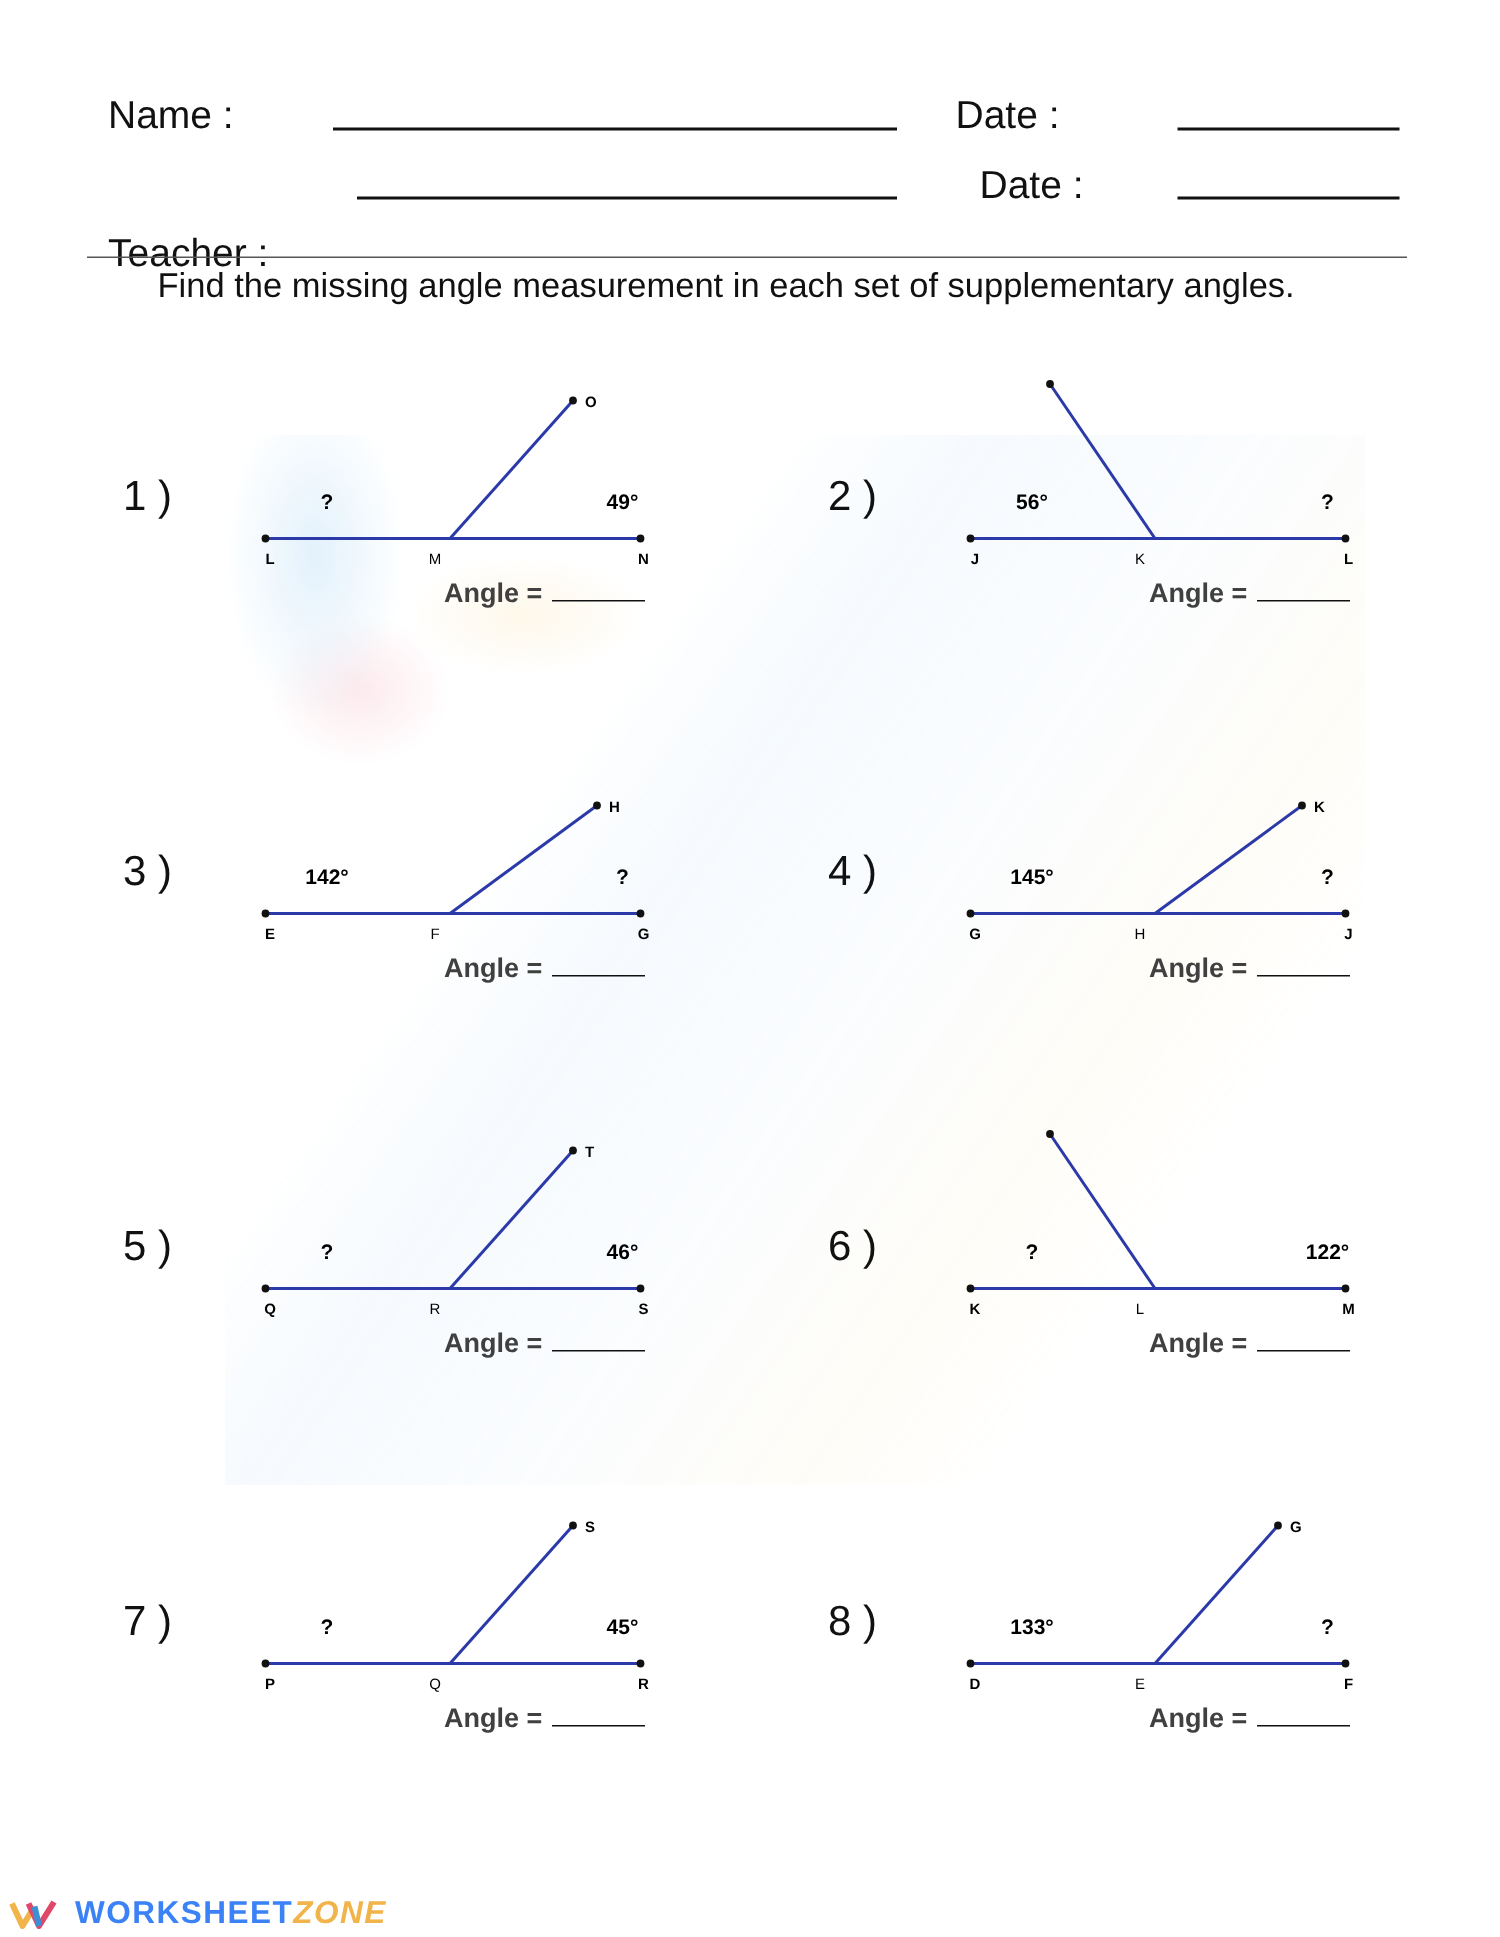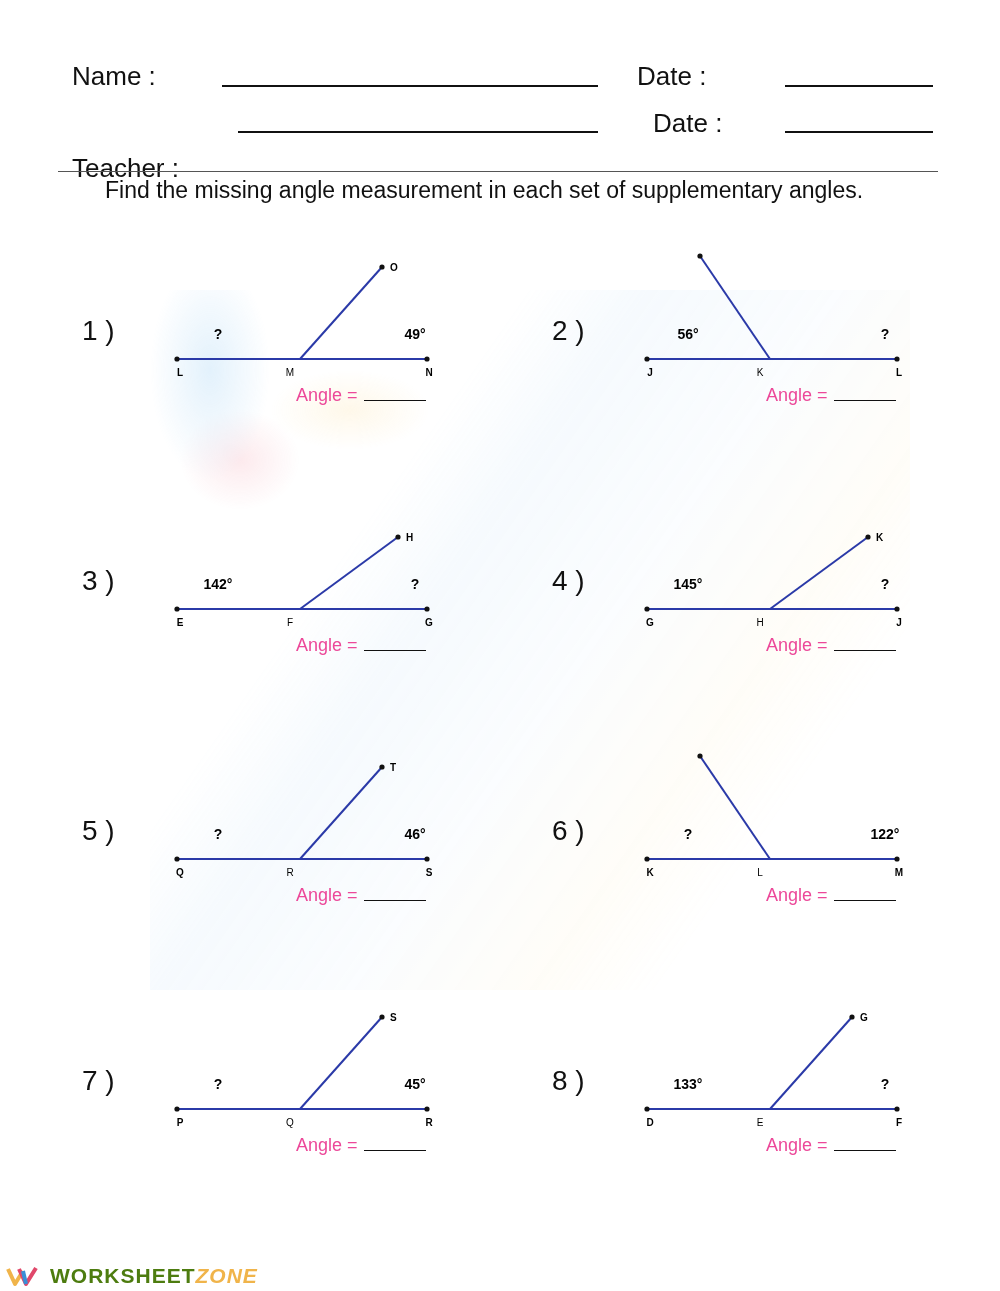--- a/index.html
+++ b/index.html
@@ -16,25 +16,25 @@
       radial-gradient(ellipse 80px 40px at 200px 120px, rgba(250,210,120,0.45), transparent),
       linear-gradient(125deg, transparent 30%, rgba(150,200,240,0.25) 40%, rgba(150,200,240,0.12) 55%, rgba(250,220,140,0.18) 70%, transparent 80%);
   }
   .hdr-label { position: absolute; font-size: 26px; color: #111; }
   .hdr-line { position: absolute; height: 0; border-top: 2px solid #111; }
   .rule { position: absolute; left: 58px; top: 171px; width: 880px; border-top: 1px solid #555; }
   .instructions { position: absolute; left: 105px; top: 177px; font-size: 23px; color: #111; }
   .problem { position: absolute; width: 470px; height: 200px; }
   .pnum { position: absolute; left: 22px; font-size: 28px; color: #111; }
   .diagram { position: absolute; left: 0; top: 0; }
-  .answer { position: absolute; font-size: 18px; color: #ec4899; white-space: nowrap; }
+  .answer { position: absolute; font-size: 18px; color: #404040; white-space: nowrap; font-weight: bold; }
   .answer .blank { display: inline-block; width: 62px; border-bottom: 1px solid #111; margin-left: 6px; }
   .footer-logo { position: absolute; left: 6px; top: 1264px; display: flex; align-items: center; gap: 10px; }
   .footer-logo .brand { font-size: 21px; font-weight: bold; letter-spacing: 1px; }
-  .footer-logo .brand-a { color: #4d7c0f; }
+  .footer-logo .brand-a { color: #3b82f6; }
   .footer-logo .brand-b { color: #f0b44a; font-style: italic; }
 </style>
 </head>
 <body>
 
 <div class="watermark"></div>
 
 <div class="hdr-label" style="left:72px; top:61px;">Name :</div>
 <div class="hdr-line" style="left:222px; top:85px; width:376px;"></div>
 <div class="hdr-label" style="left:72px; top:108px;margin-top:45px;">Teacher :</div>

